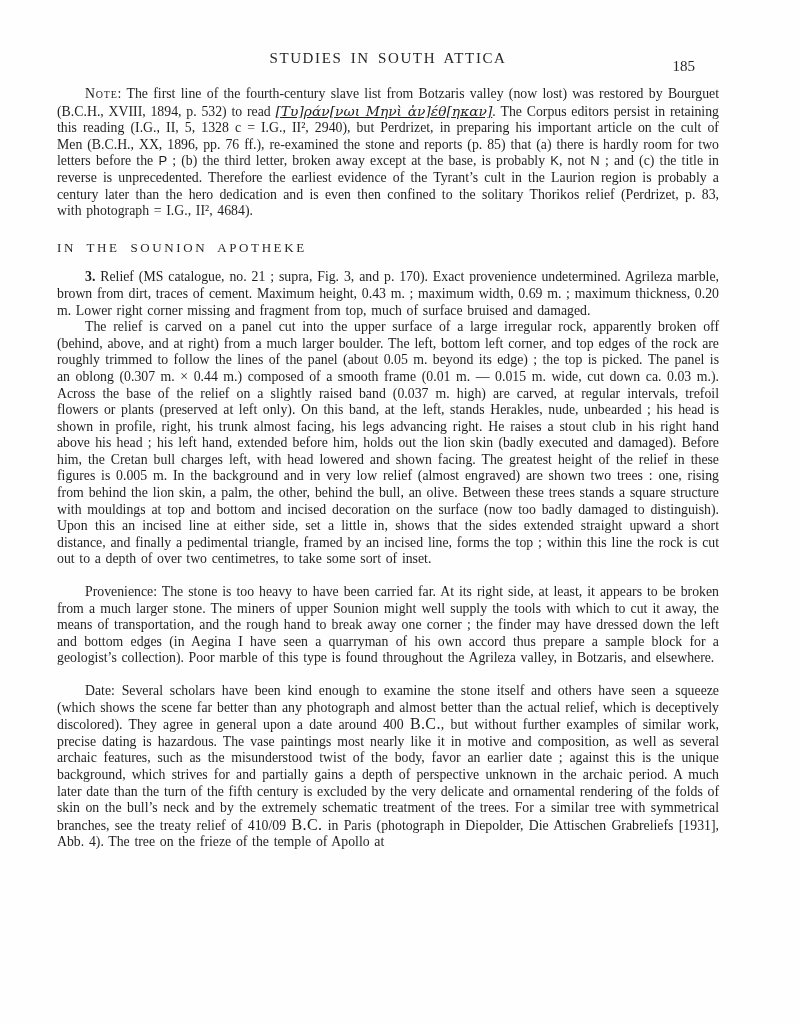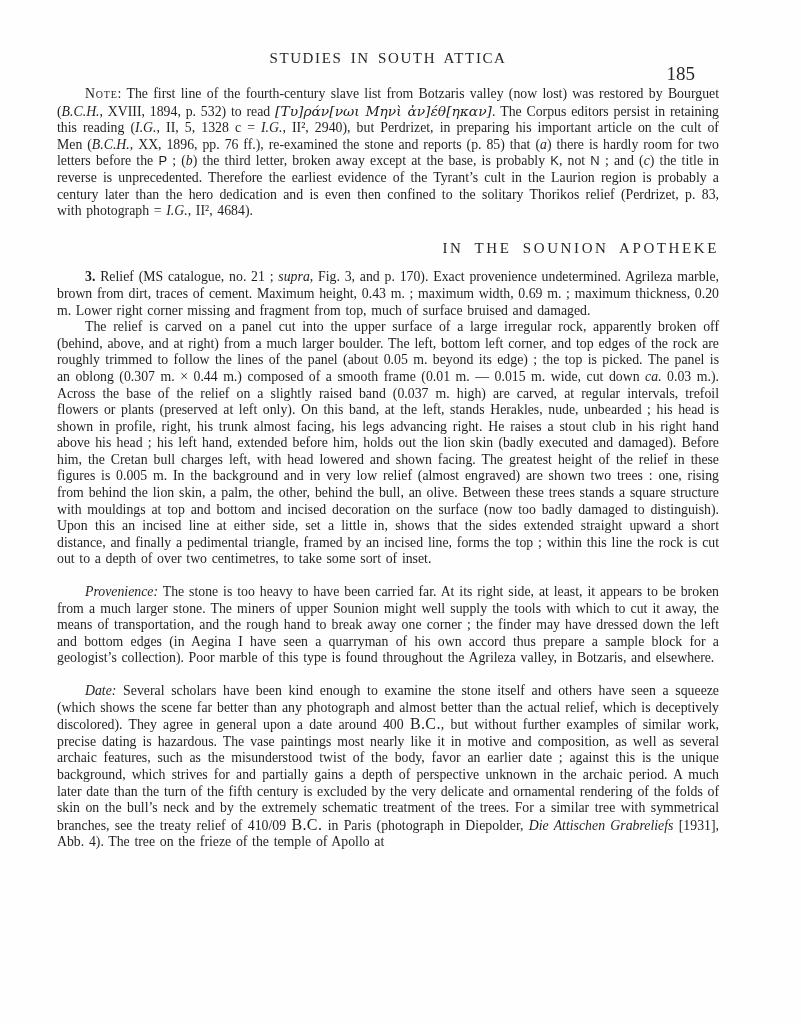--- a/index.html
+++ b/index.html
@@ -25,46 +25,46 @@
     display: block;
     text-align: center;
     font-size: 15px;
     letter-spacing: 1.6px;
     word-spacing: 3px;
     color: #262626;
   }
   .page-number {
     position: absolute;
     right: 24px;
-    top: 16px;
-    font-size: 19px;
+    top: 8px;
+    font-size: 15px;
     color: #262626;
   }
   .body-content { }
   .para {
     margin: 0;
     text-indent: 28px;
     text-align: justify;
     word-spacing: 0.09em;
   }
   .para.space-before { margin-top: 16px; }
   .section-heading {
-    text-align: right;
-    font-size: 15px;
+    text-align: left;
+    font-size: 13px;
     letter-spacing: 2.6px;
     word-spacing: 5px;
     margin: 20px 0 13px 0;
     color: #262626;
   }
-  .r-i  { font-style: italic; }
+  .r-i  { }
   .r-b  { font-weight: bold; }
   .r-sc { font-variant: small-caps; letter-spacing: 0.8px; }
   .r-bc { font-size: 16px; letter-spacing: 0.4px; }
   .r-sans { font-family: "Liberation Sans", "DejaVu Sans", sans-serif; font-size: 13px; }
-  .r-greek { font-style: italic; font-family: "DejaVu Serif", serif; }
+  .r-greek { font-style: italic; font-family: "DejaVu Serif", serif; text-decoration: underline; }
 </style>
 </head>
 <body>
 
 <div class="page">
   <div class="running-head">
     <span class="head-title">STUDIES IN SOUTH ATTICA</span>
     <span class="page-number">185</span>
   </div>
   <div class="body-content">

